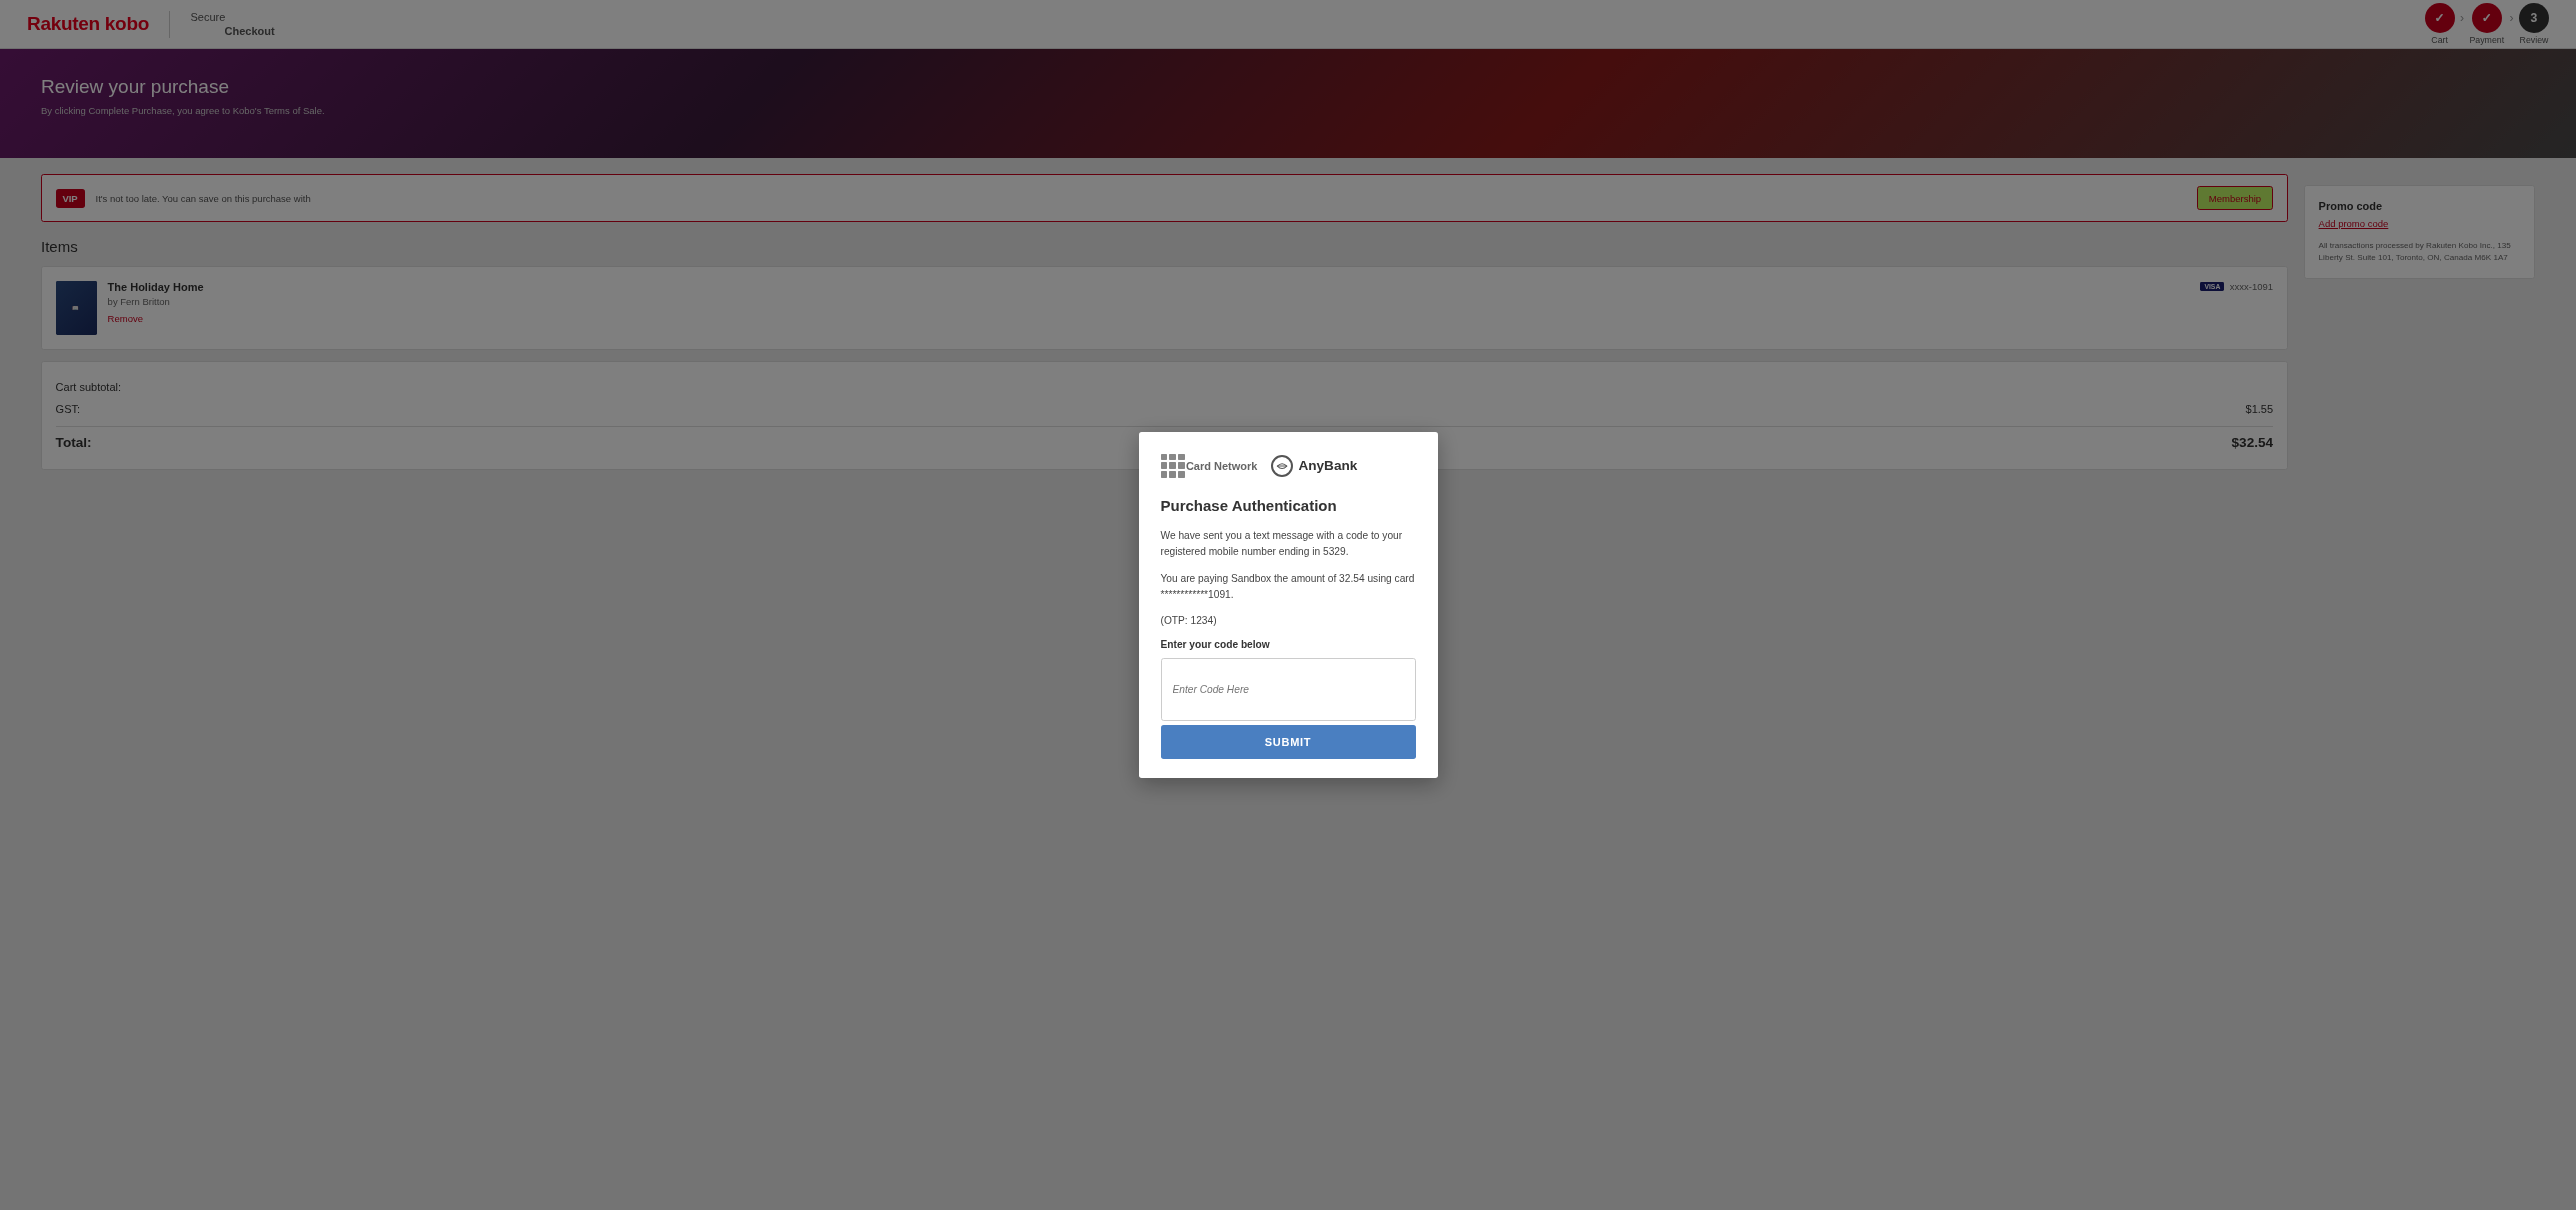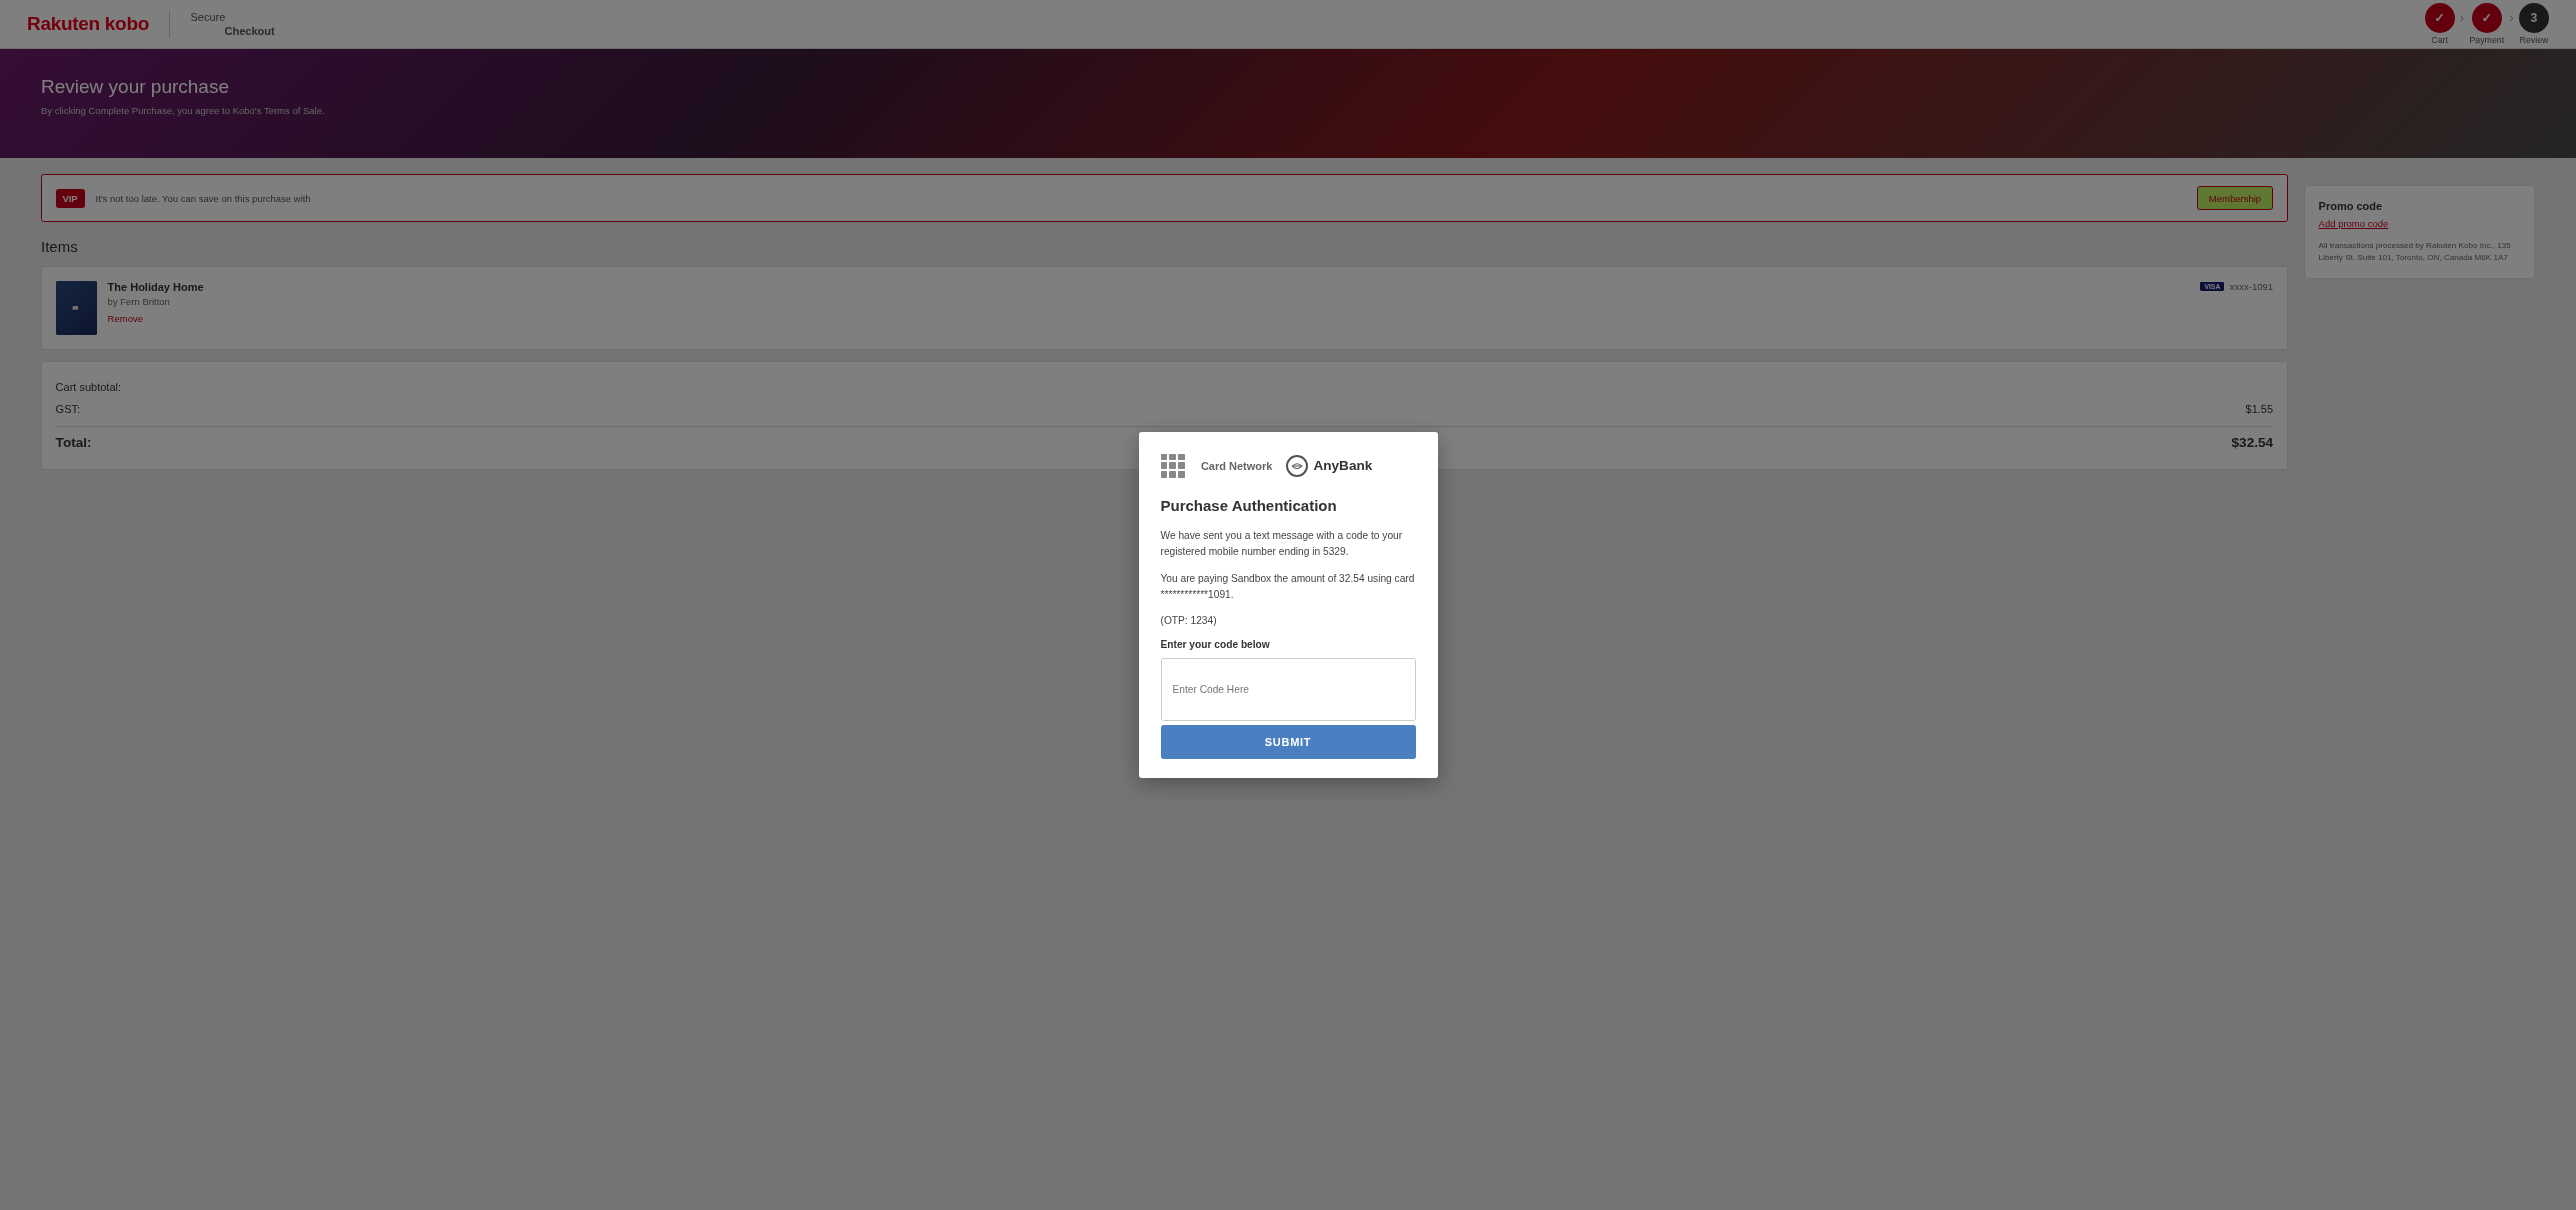--- a/index.html
+++ b/index.html
@@ -317,21 +317,21 @@
 
     .modal-logos {
       display: flex;
       align-items: center;
       gap: 13.6px;
       margin-bottom: 19px;
     }
     .card-network-logo {
       display: flex;
       align-items: center;
-      gap: 16px;
+      gap: 1px;
       color: #666;
     }
     .card-network-dots {
       display: grid;
       grid-template-columns: repeat(3, 6.8px);
       gap: 2px;
     }
     .dot {
       width: 6.8px;
       height: 6.8px;
@@ -388,20 +388,21 @@
     }
     .code-input {
       width: 100%;
       border: 0.7px solid #ccc;
       border-radius: 2.7px;
       padding: 25px 11px;
       font-size: 10.2px;
       color: #999;
       margin-bottom: 4px;
       outline: none;
+      font-style: italic;
     }
     .submit-btn {
       width: 100%;
       background: #4a7fc1;
       color: #fff;
       border: none;
       border-radius: 2.7px;
       padding: 11px;
       font-size: 11px;
       font-weight: bold;

